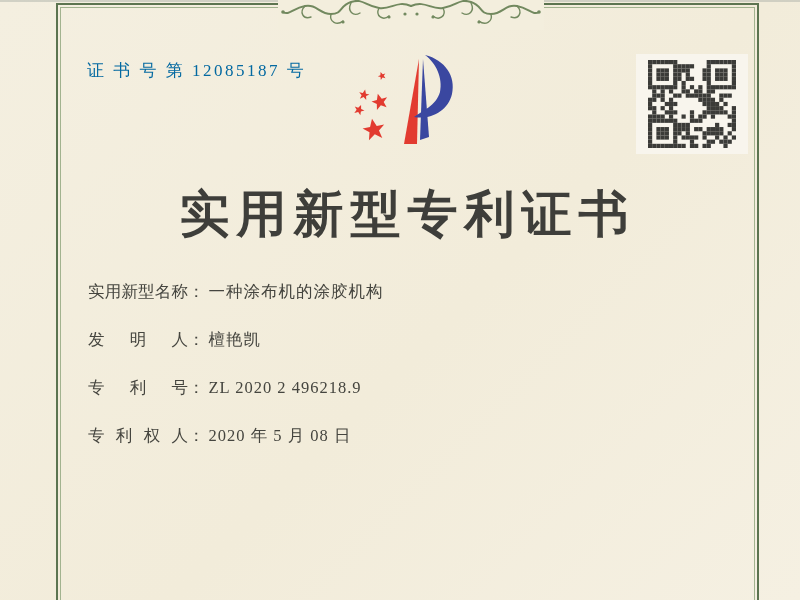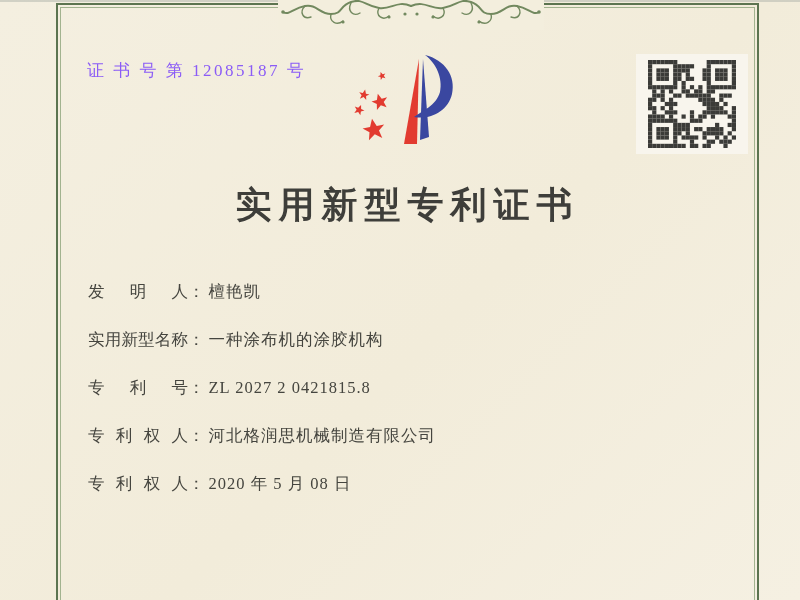--- a/index.html
+++ b/index.html
@@ -22,30 +22,30 @@
     border:1px solid #a2b38f;
   }
   
   .scan-edge{position:absolute;left:0;right:0;top:0;height:2px;background:#b9bdb2;opacity:.6;}
   .ornament{
     position:absolute;left:278px;top:0;width:266px;height:30px;
     background:#f3eedd; 
   }
   .cert-no{
     position:absolute;left:87px;top:59px;
-    font-size:17px;letter-spacing:2.5px;color:#8b5cf6;white-space:nowrap;
+    font-size:17px;letter-spacing:2.5px;color:#0369a1;white-space:nowrap;
   }
   .logo{position:absolute;left:345px;top:50px;width:120px;height:118px;}
   .qr-wrap{
     position:absolute;left:636px;top:54px;width:112px;height:100px;
     background:#f8f5ed;display:flex;align-items:center;justify-content:center;
   }
   .title{
     position:absolute;left:56px;right:41px;top:181px;
-    text-align:center;font-size:36px;font-weight:700;
+    text-align:center;font-size:50px;font-weight:700;
     letter-spacing:7px;color:#3e3e3a;white-space:nowrap;
   }
   .rows{
     position:absolute;left:88px;top:281px;width:660px;
     font-size:16.5px;color:#45453f;
   }
   .row{height:48px;position:relative;white-space:nowrap;}
   .lbl{
     display:inline-block;width:100px;vertical-align:top;
     text-align:justify;text-align-last:justify;
@@ -344,27 +344,24 @@
       <rect x="52" y="80" width="4" height="4"></rect>
       <rect x="56" y="80" width="4" height="4"></rect>
       <rect x="72" y="80" width="4" height="4"></rect>
     </svg>
 </div>
 
 <div class="title">实用新型专利证书</div>
 
 <div class="rows">
   <div class="row">
+    <span class="lbl">实用新型名称</span><span class="colon">：</span><span class="val">一种涂布机的涂胶机构</span>
+  </div>
+  <div class="row">
     <span class="lbl">发明人</span><span class="colon">：</span><span class="val">檀艳凯</span>
   </div>
   <div class="row">
-    <span class="lbl">实用新型名称</span><span class="colon">：</span><span class="val">一种涂布机的涂胶机构</span>
-  </div>
-  <div class="row">
-    <span class="lbl">专利号</span><span class="colon">：</span><span class="val">ZL 2027 2 0421815.8</span>
-  </div>
-  <div class="row">
-    <span class="lbl">专利权人</span><span class="colon">：</span><span class="val">河北格润思机械制造有限公司</span>
+    <span class="lbl">专利号</span><span class="colon">：</span><span class="val">ZL 2020 2 496218.9</span>
   </div>
   <div class="row">
     <span class="lbl">专利权人</span><span class="colon">：</span><span class="val">2020 年 5 月 08 日</span>
   </div>
 </div>
 
 </body></html>

